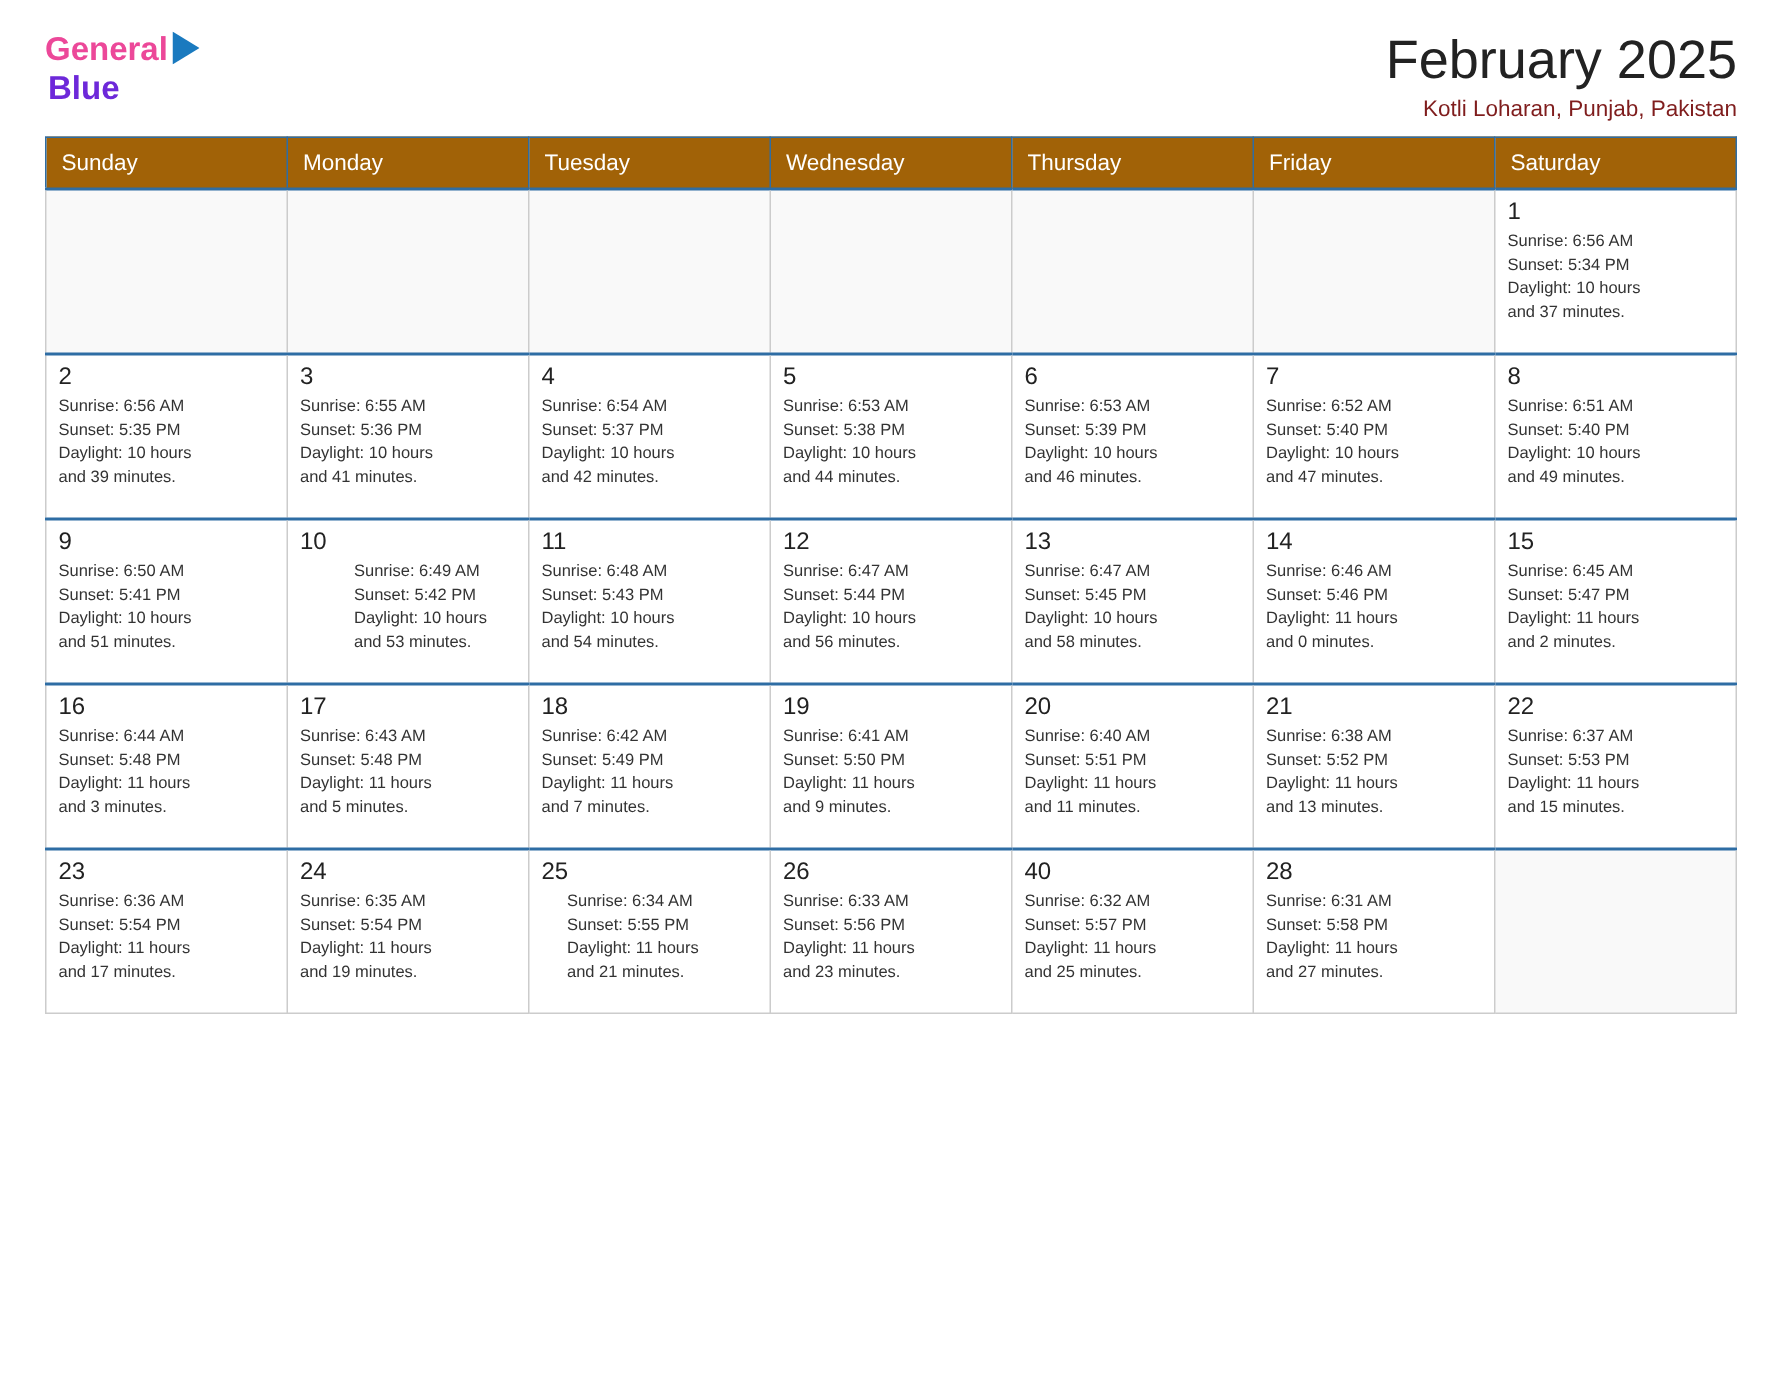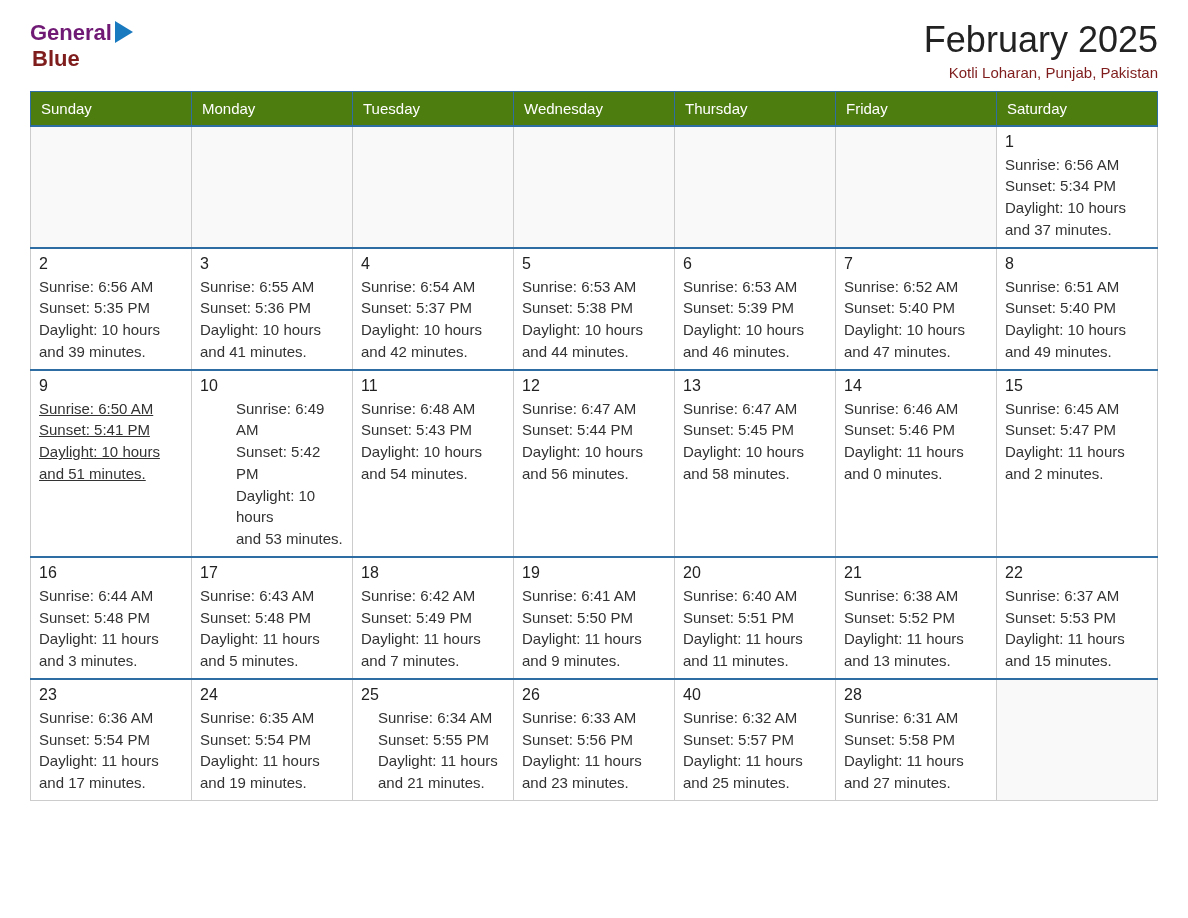--- a/index.html
+++ b/index.html
@@ -12,33 +12,33 @@
     }
     .header {
       display: flex;
       justify-content: space-between;
       align-items: flex-start;
       margin-bottom: 10px;
     }
     .logo-text-general {
       font-size: 22px;
       font-weight: bold;
-      color: #701a75;
+      color: #ec4899;
       text-align: center;
     }
     .logo-wrapper {
       display: flex;
       flex-direction: column;
     }
     .logo-line1 {
       display: flex;
       align-items: center;
     }
     .logo-line2 {
-      color: #7f1d1d;
+      color: #6d28d9;
       font-size: 22px;
       font-weight: bold;
       margin-left: 2px;
     }
     .title-block {
       text-align: right;
     }
     .main-title {
       font-size: 36px;
       font-weight: normal;
@@ -49,21 +49,21 @@
       font-size: 15px;
       color: #7f1d1d;
       margin-top: 4px;
     }
     .calendar {
       width: 100%;
       border-collapse: collapse;
       margin-top: 8px;
     }
     .calendar th {
-      background-color: #4d7c0f;
+      background-color: #a16207;
       color: #fff;
       padding: 8px 10px;
       text-align: left;
       font-size: 15px;
       font-weight: normal;
       border: 1px solid #2e6da4;
     }
     .calendar td {
       border: 1px solid #ccc;
       vertical-align: top;
@@ -73,21 +73,21 @@
       height: 110px;
     }
     .day-number {
       font-size: 16px;
       color: #222;
       font-weight: normal;
       display: block;
       margin-bottom: 3px;
     }
     .day-info {
-      font-size: 15px;
+      font-size: 11px;
       color: #333;
       line-height: 1.45;
     }
     .empty-cell {
       background: #f9f9f9;
     }
     tr.week-row td {
       border-top: 2px solid #2e6da4;
     }
   </style>
@@ -185,21 +185,21 @@
           <span class="day-number">8</span>
           <div class="day-info" style="white-space: pre-line;">Sunrise: 6:51 AM
 Sunset: 5:40 PM
 Daylight: 10 hours
 and 49 minutes.</div>
         </td>
       </tr>
       <tr class="week-row">
         <td>
           <span class="day-number">9</span>
-          <div class="day-info" style="white-space: pre-line; text-decoration: underline;">Sunrise: 6:50 AM
+          <div class="day-info" style="white-space: pre-line;">Sunrise: 6:50 AM
 Sunset: 5:41 PM
 Daylight: 10 hours
 and 51 minutes.</div>
         </td>
         <td>
           <span class="day-number">10</span>
           <div class="day-info" style="white-space: pre-line; margin-left: 36px;">Sunrise: 6:49 AM
 Sunset: 5:42 PM
 Daylight: 10 hours
 and 53 minutes.</div>

